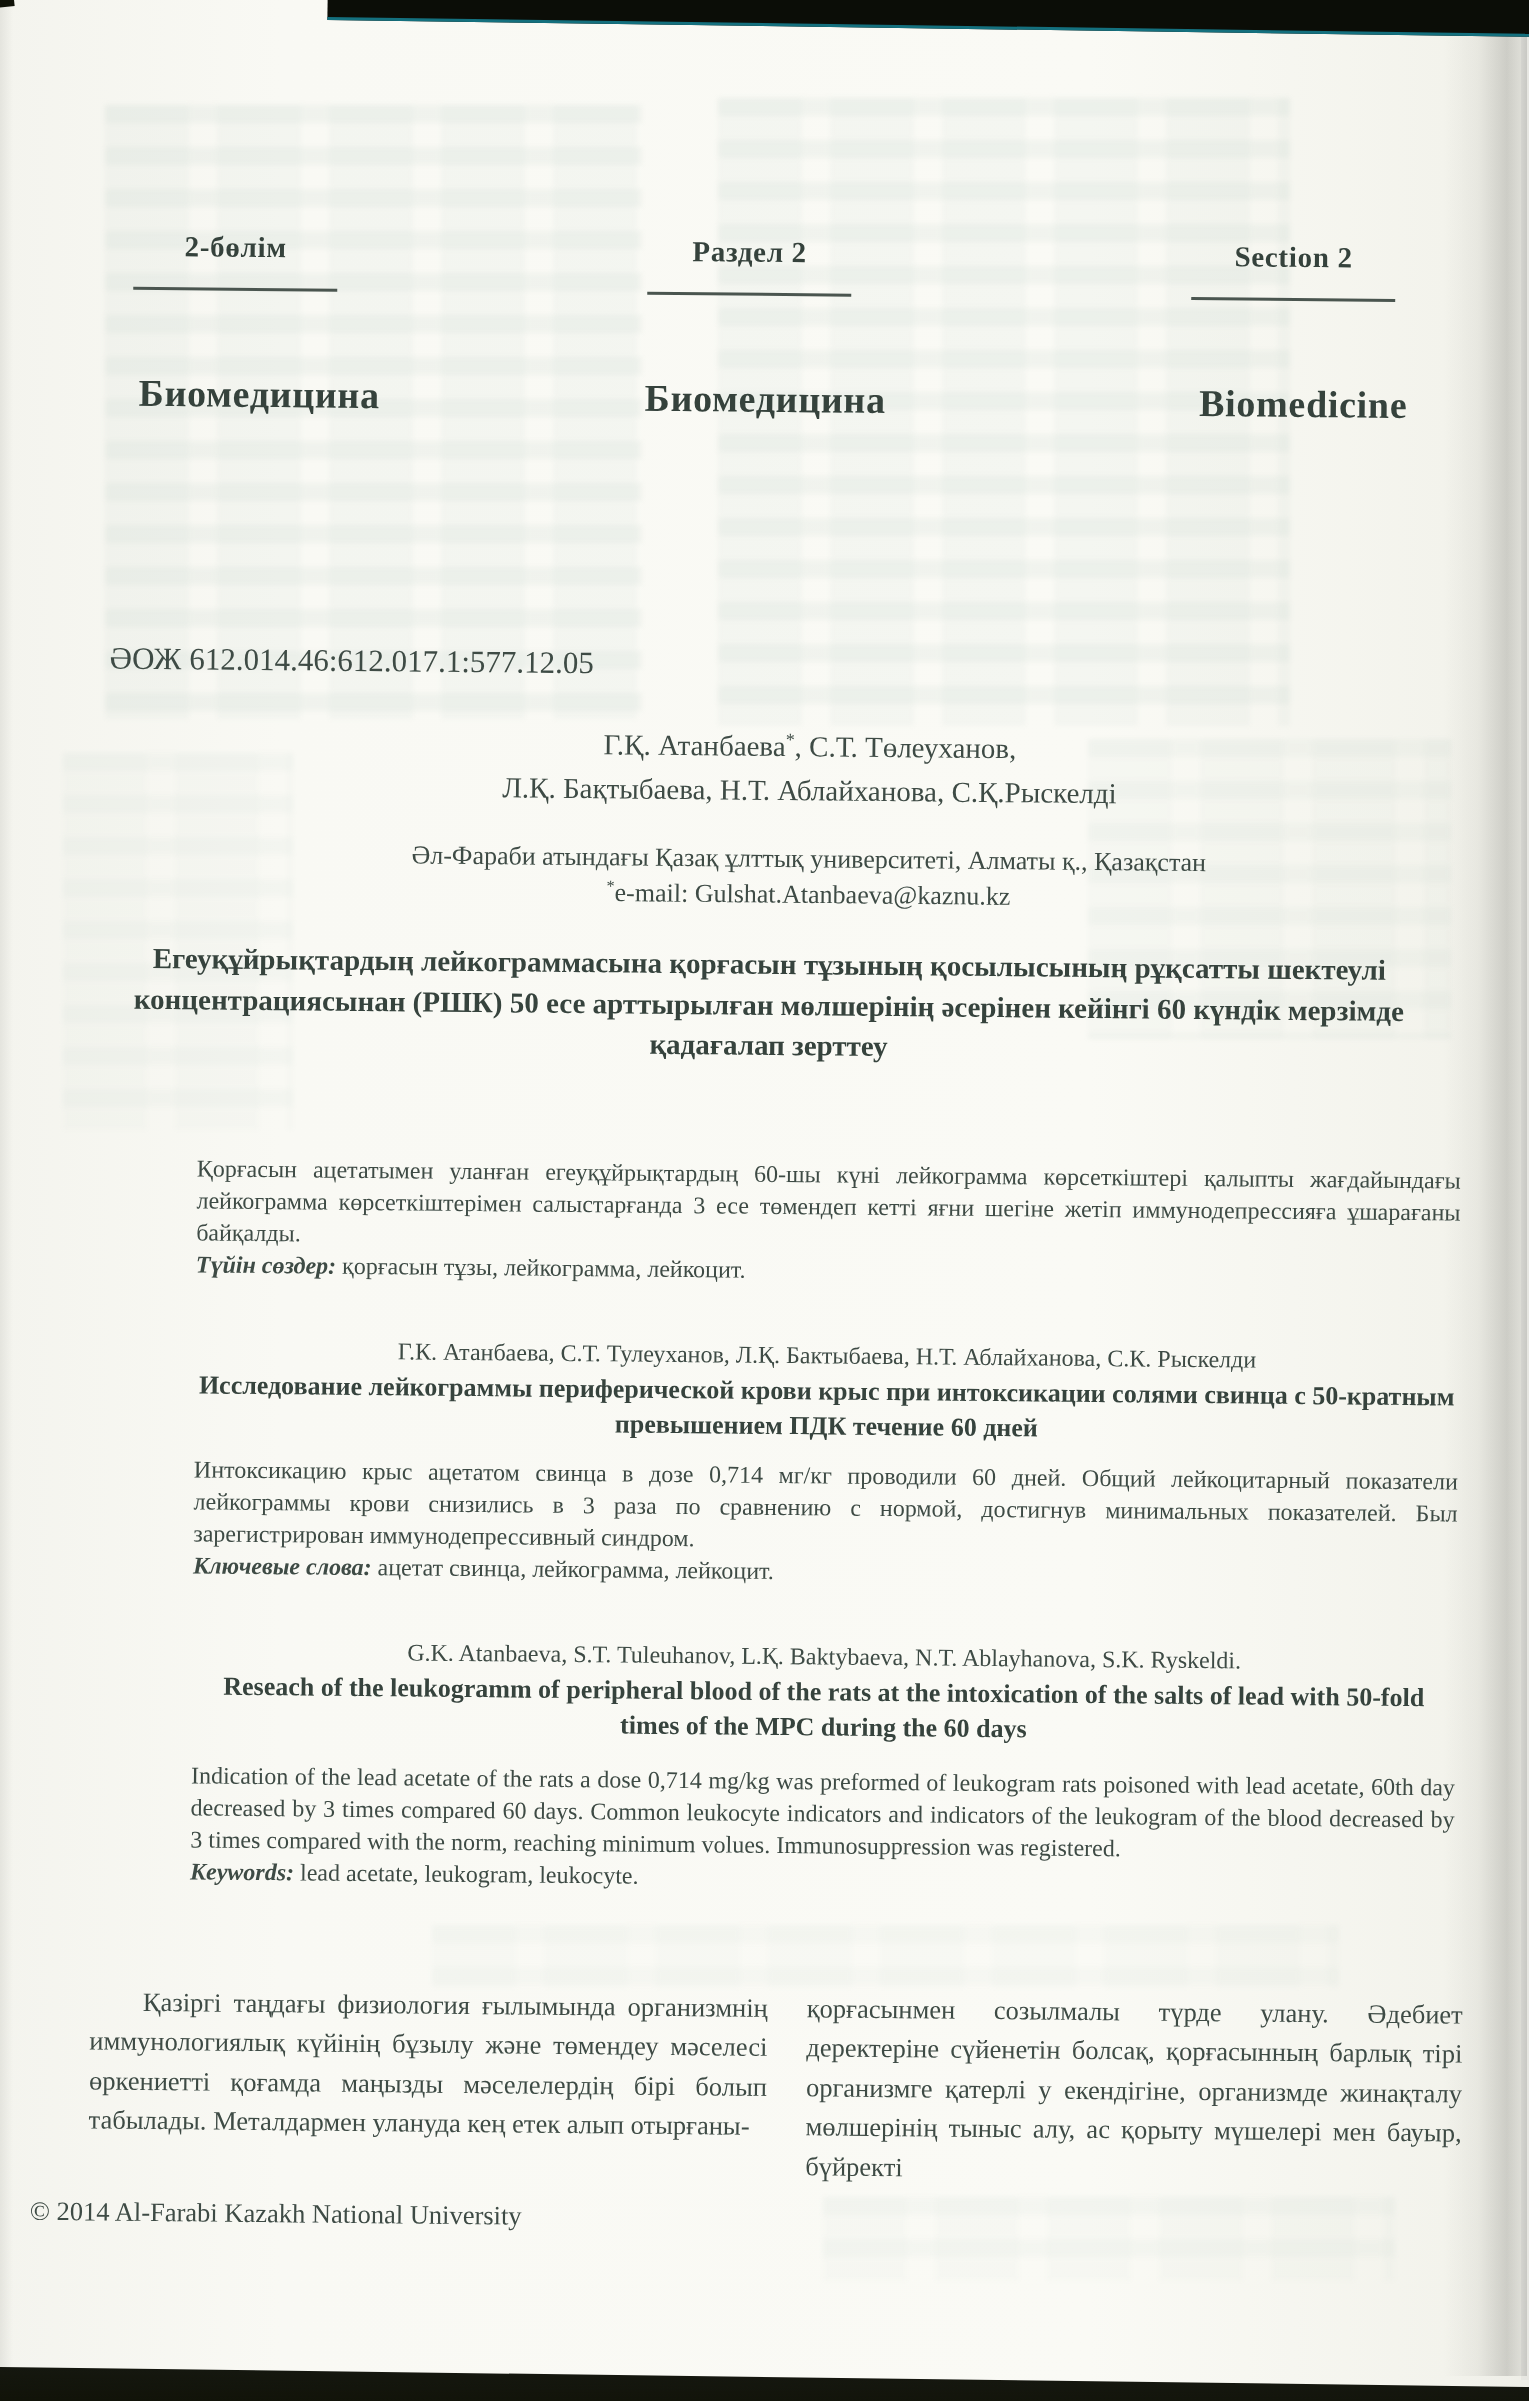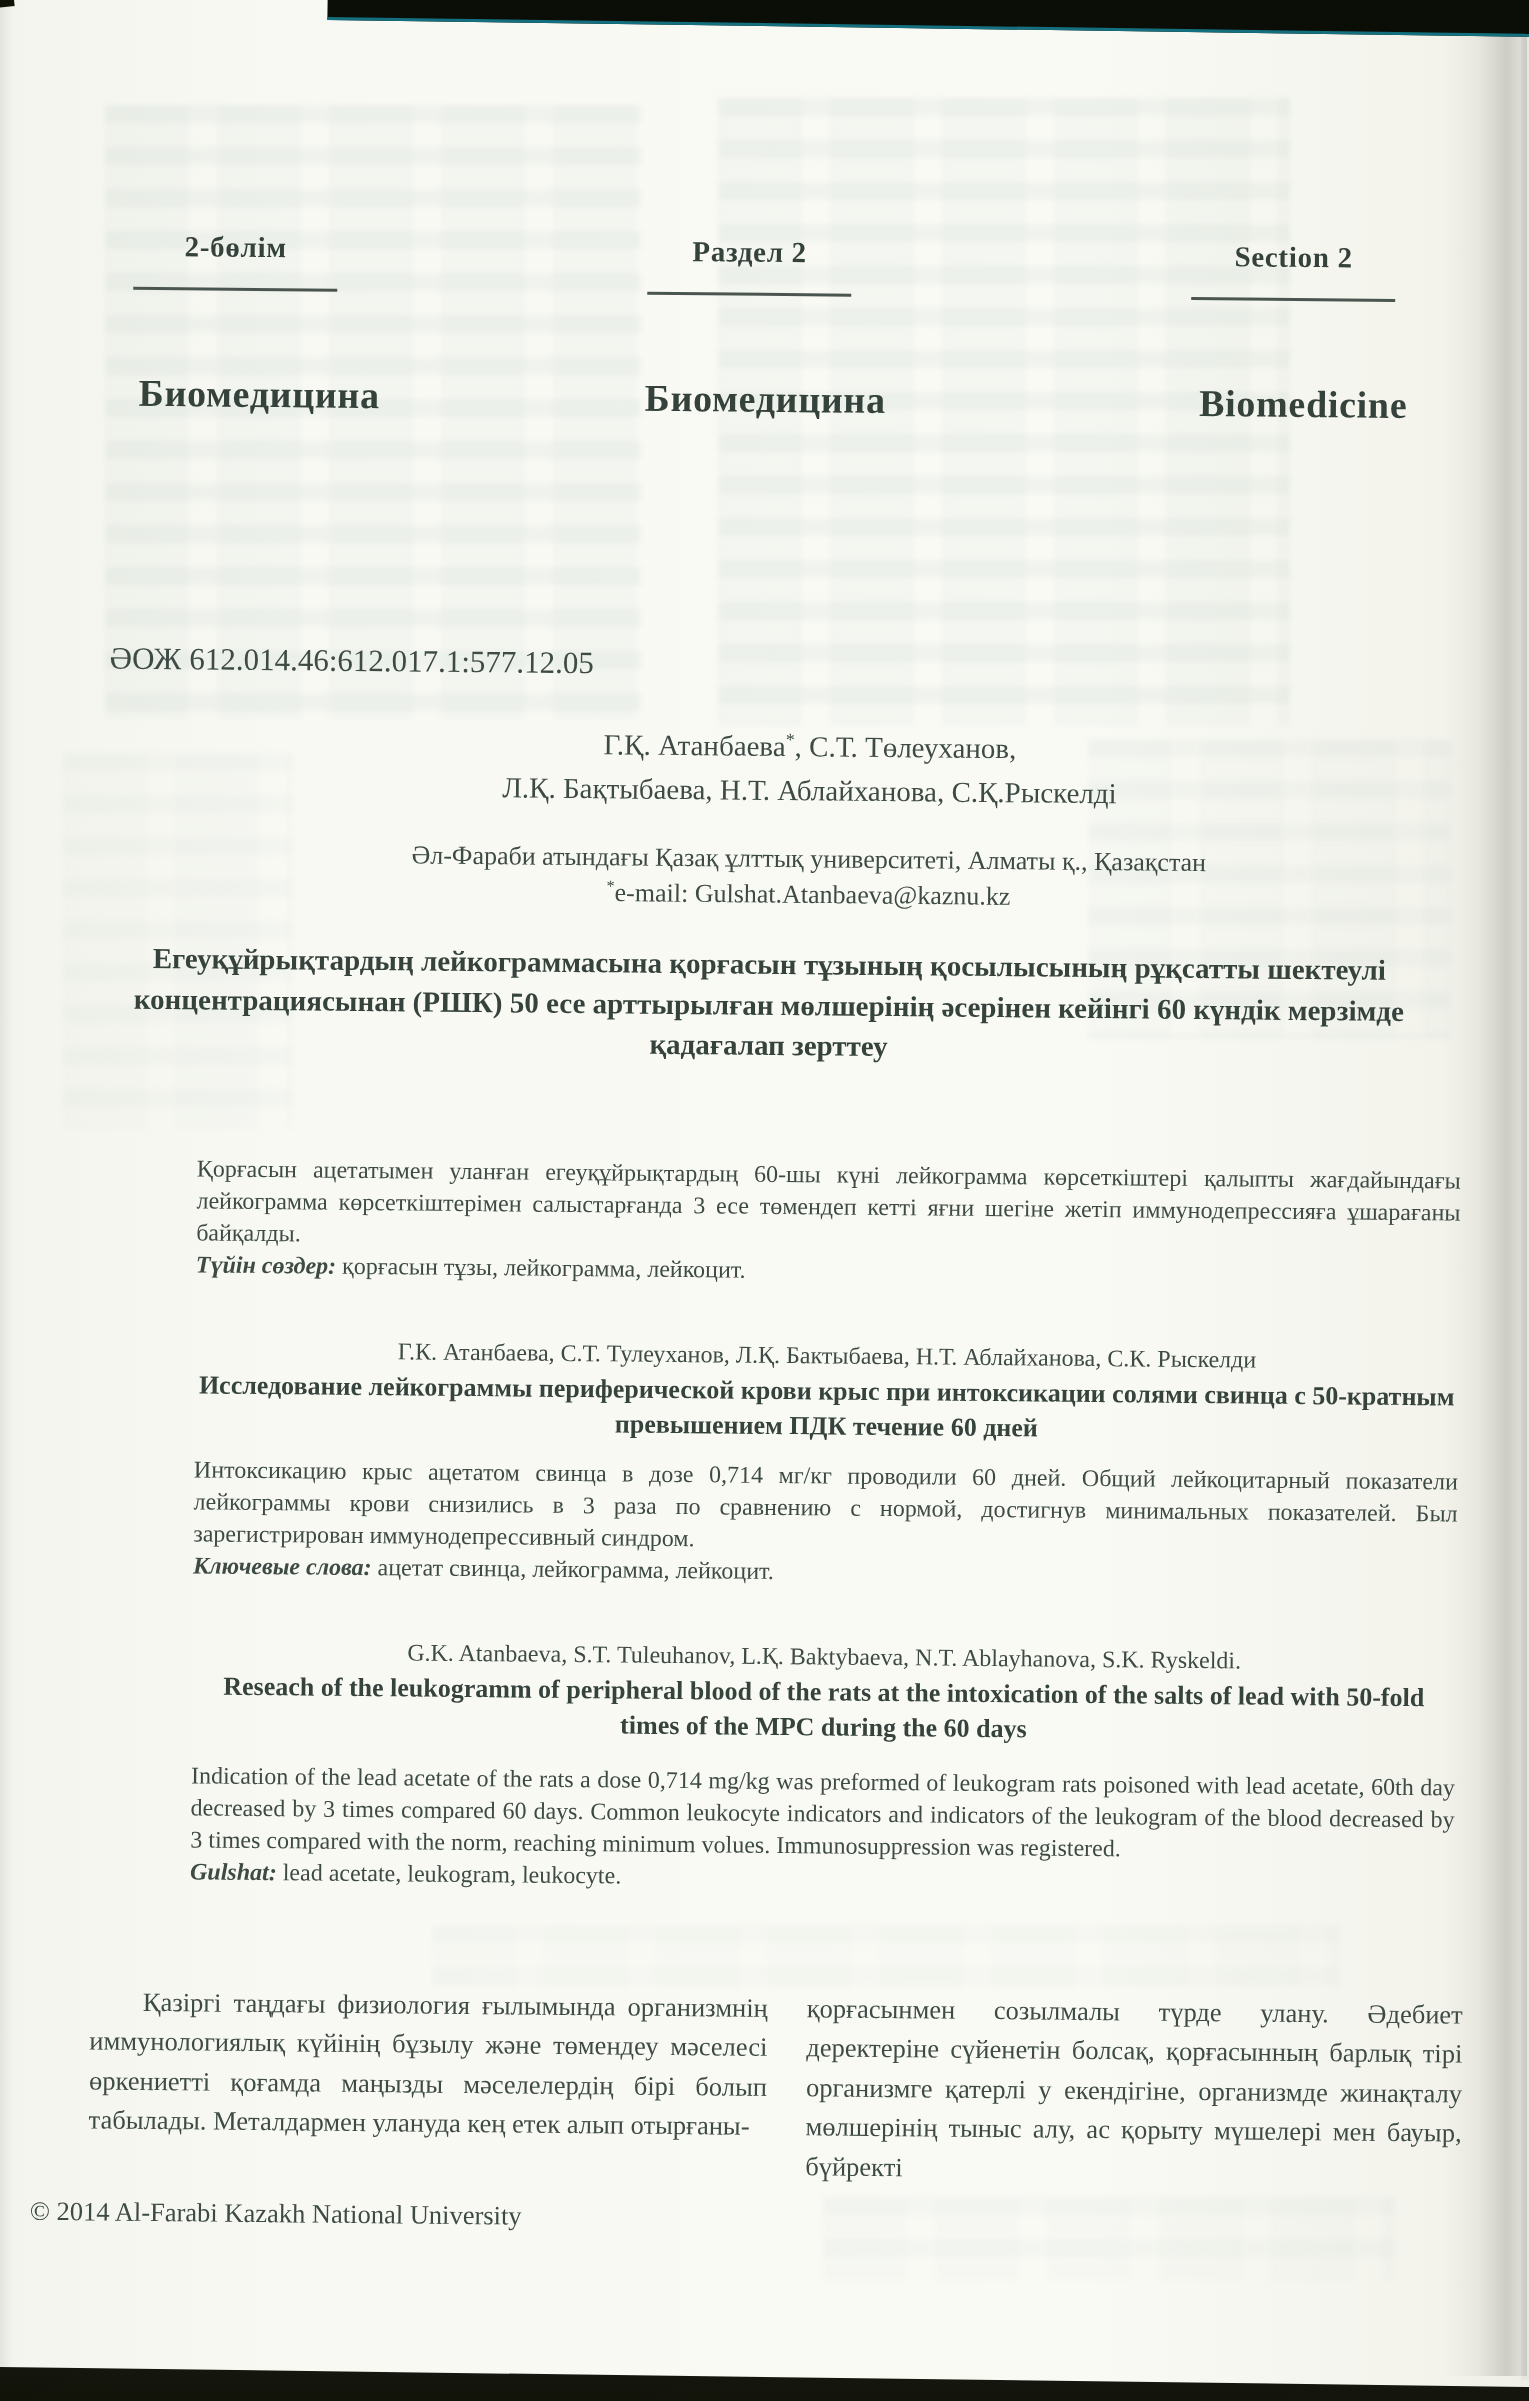--- a/index.html
+++ b/index.html
@@ -114,21 +114,21 @@
     <div class="abs inset sm-title" style="top:1373px;">Исследование лейкограммы периферической крови крыс при интоксикации солями свинца с 50-кратным превышением ПДК течение 60 дней</div>
     <div class="abs inset" style="top:1459px;">
       <div class="abstract">Интоксикацию крыс ацетатом свинца в дозе 0,714 мг/кг проводили 60 дней. Общий лейкоцитарный показатели лейкограммы крови снизились в 3 раза по сравнению с нормой, достигнув минимальных показателей. Был зарегистрирован иммунодепрессивный синдром.</div>
       <div class="abstract"><span class="kw-label">Ключевые слова:</span><span> ацетат свинца, лейкограмма, лейкоцит.</span></div>
     </div>
 
     <div class="abs inset sm-authors" style="top:1643px;">G.K. Atanbaeva, S.T. Tuleuhanov, L.Қ. Baktybaeva, N.T. Ablayhanova, S.K. Ryskeldi.</div>
     <div class="abs inset sm-title" style="top:1674px;">Reseach of the leukogramm of peripheral blood of the rats at the intoxication of the salts of lead with 50-fold times of the MPC during the 60 days</div>
     <div class="abs inset" style="top:1765px;">
       <div class="abstract">Indication of the lead acetate of the rats a dose 0,714 mg/kg was preformed of leukogram rats poisoned with lead acetate, 60th day decreased by 3 times compared 60 days. Common leukocyte indicators and indicators of the leukogram of the blood decreased by 3 times compared with the norm, reaching minimum volues. Immunosuppression was registered.</div>
-      <div class="abstract"><span class="kw-label">Gulshat:</span><span> lead acetate, leukogram, leukocyte.</span></div>
+      <div class="abstract"><span class="kw-label">Keywords:</span><span> lead acetate, leukogram, leukocyte.</span></div>
     </div>
 
     <div class="abs bodycol indent" style="left:98px;top:1989px;width:678px;">Қазіргі таңдағы физиология ғылымында организмнің иммунологиялық күйінің бұзылу және төмендеу мәселесі өркениетті қоғамда маңызды мәселелердің бірі болып табылады. Металдармен улануда кең етек алып отырғаны-</div>
     <div class="abs bodycol" style="left:815px;top:1989px;width:656px;">қорғасынмен созылмалы түрде улану. Әдебиет деректеріне сүйенетін болсақ, қорғасынның барлық тірі организмге қатерлі у екендігіне, организмде жинақталу мөлшерінің тыныс алу, ас қорыту мүшелері мен бауыр, бүйректі</div>
 
     <div class="abs footer" style="left:40px;top:2203px;">© 2014 Al-Farabi Kazakh National University</div>
   </div>
 
   <div class="behind-page"></div>
   <div class="page-curl"></div>

